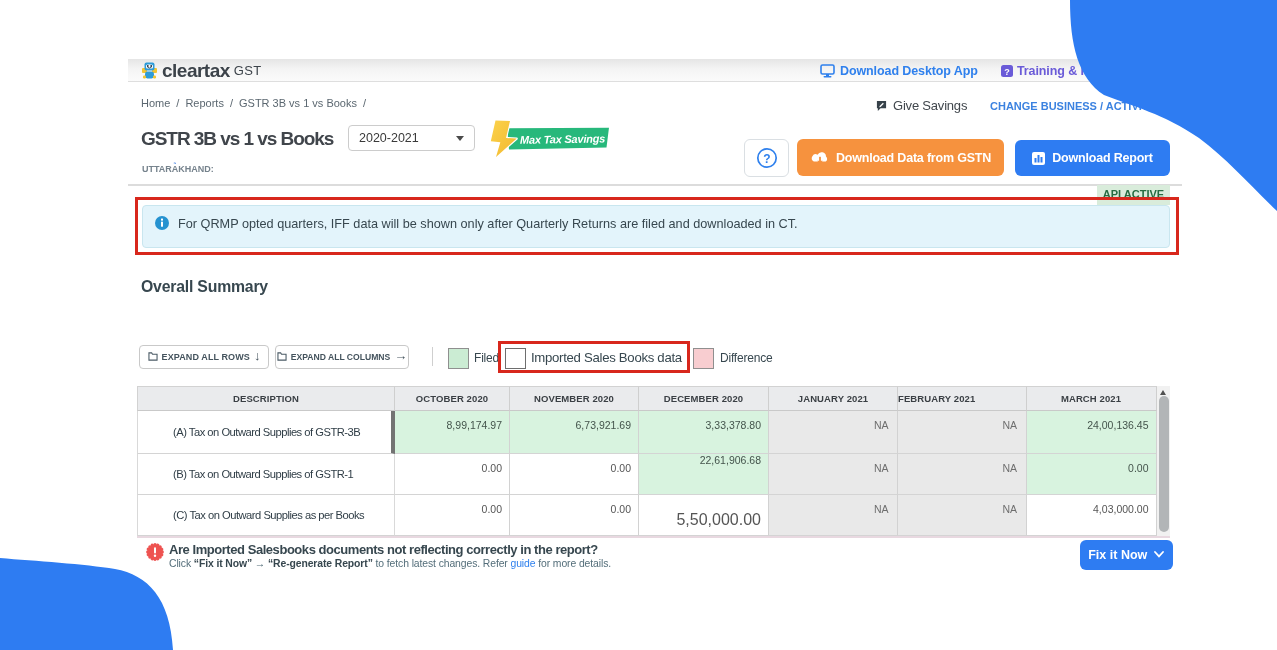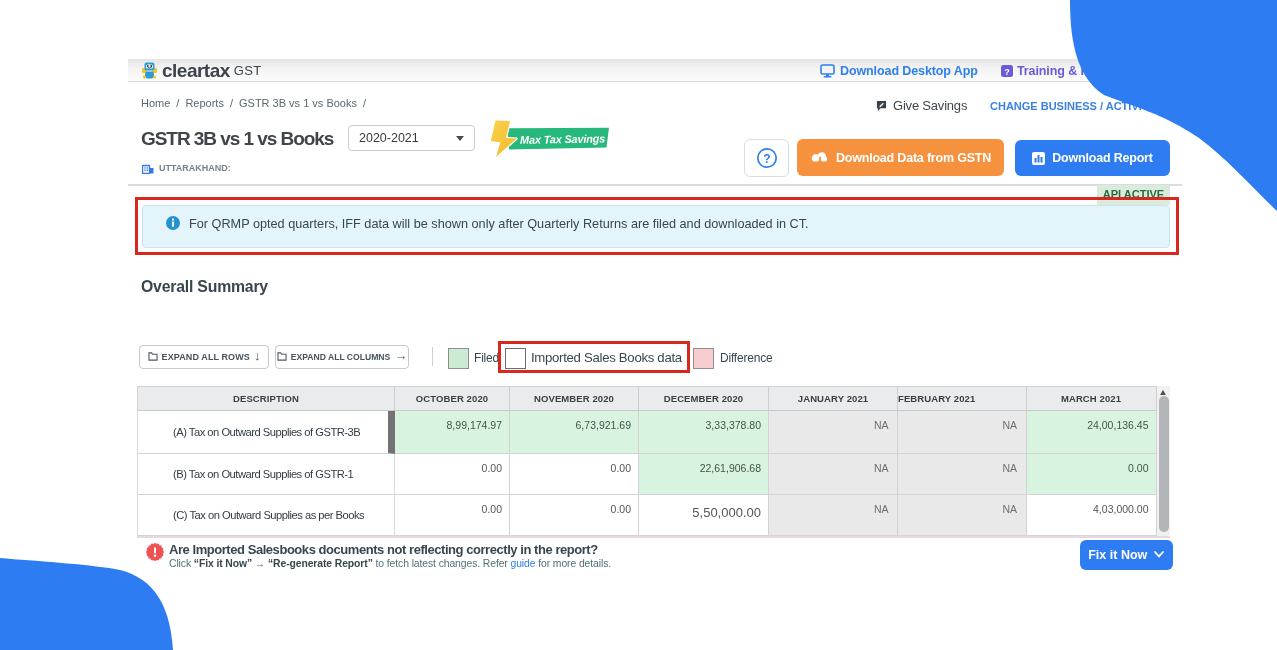--- a/index.html
+++ b/index.html
@@ -85,21 +85,21 @@
         <linearGradient id="bolt" x1="0" y1="0" x2="1" y2="1">
       <stop offset="0" stop-color="#fbd24b"></stop>
           <stop offset="1" stop-color="#f2b82f"></stop>
     </linearGradient>
       </defs>
     <polygon points="21,11.3 123,10.7 120.5,30.5 23,32.4" fill="#27b87b"></polygon>
     <text x="34" y="26.8" font-size="11" font-style="italic" font-weight="bold" fill="#fff" font-family="Liberation Sans,sans-serif" transform="rotate(-1 34 26.8)" letter-spacing="-0.2">Max Tax Savings</text>
     <polygon points="9.5,3.6 24,4 20,21 30.7,21.6 10,40 14.3,25.3 4.8,24.3" fill="url(#bolt)" stroke="#fff" stroke-width="2.2" paint-order="stroke" stroke-linejoin="round"></polygon>
   </svg>
 
-  <div class="abs flex nw" style="left:142px;top:162px;height:12px;">
+  <div class="abs flex nw" style="left:142px;top:162px;height:12px;flex-direction:column;">
     <svg width="12" height="11" viewBox="0 0 12 11" style="margin-right:5px;">
       <rect x="0.5" y="2.5" width="7" height="8" rx="0.5" fill="none" stroke="#3779e3" stroke-width="1.4"></rect>
       <rect x="8" y="5" width="3.5" height="5.5" fill="#3779e3"></rect>
       <rect x="2.3" y="4.3" width="1.4" height="1.4" fill="#3779e3"></rect>
       <rect x="4.6" y="4.3" width="1.4" height="1.4" fill="#3779e3"></rect>
       <rect x="2.3" y="6.6" width="1.4" height="1.4" fill="#3779e3"></rect>
       <rect x="4.6" y="6.6" width="1.4" height="1.4" fill="#3779e3"></rect>
     </svg>
     <span id="mut" style="font-size:9px;font-weight:bold;color:#75828c;letter-spacing:0px;">UTTARAKHAND:</span>
   </div>
@@ -130,21 +130,21 @@
     <span id="mdr" style="font-size:12.5px;font-weight:bold;color:#fff;letter-spacing:-0.2px;">Download Report</span>
   </div>
 
   <div class="abs" style="left:128px;top:184px;width:1054px;height:1.5px;background:#dcdcdc;"></div>
 
   <div class="abs flex" style="left:1097px;top:185px;width:73px;height:19.5px;background:#d9ecdb;justify-content:center;">
     <span style="font-size:11px;font-weight:bold;color:#266c42;letter-spacing:0px;position:relative;top:-1px;">API ACTIVE</span>
   </div>
 
   <div class="abs" style="left:134.5px;top:197px;width:1044px;height:57.5px;border:3.2px solid #d8271c;background:transparent;"></div>
-  <div class="abs flex nw" style="left:142px;top:204.5px;width:1027.5px;height:43px;background:#e3f4fb;border:1px solid #c9e6ef;border-radius:4px;padding-left:23px;padding-bottom:5px;">
+  <div class="abs flex nw" style="left:142px;top:204.5px;width:1027.5px;height:43px;background:#e3f4fb;border:1px solid #c9e6ef;border-radius:4px;padding-left:12px;padding-bottom:5px;">
     <svg width="14" height="14" viewBox="0 0 14 14" style="margin-right:9px;margin-bottom:2px;">
       <circle cx="7" cy="7" r="7" fill="#2592d0"></circle>
       <rect x="6" y="5.7" width="2" height="5" fill="#fff"></rect>
       <rect x="6" y="2.6" width="2" height="2" fill="#fff"></rect>
     </svg>
     <span id="mbanner" style="font-size:12.7px;color:#37474f;letter-spacing:0px;">For QRMP opted quarters, IFF data will be shown only after Quarterly Returns are filed and downloaded in CT.</span>
   </div>
 
   <div class="abs flex nw" style="left:141px;top:279px;height:16px;">
     <span id="mos" style="font-size:15.8px;font-weight:bold;color:#37474f;letter-spacing:-0.2px;">Overall Summary</span>
@@ -197,21 +197,21 @@
       </div>
       <div style="position:absolute;left:632px;top:0;width:129px;height:25px;background:#eaebed;border-top:1px solid #d2d2d2;border-right:1px solid #cfcfcf;border-bottom:1px solid #c9c9c9;display:flex;align-items:center;justify-content:center;">
         <span style="font-size:9.5px;font-weight:bold;color:#3a3f44;letter-spacing:0.1px;">JANUARY 2021</span>
       </div>
       <div style="position:absolute;left:761px;top:0;width:128.5px;height:25px;background:#eaebed;border-top:1px solid #d2d2d2;border-right:1px solid #cfcfcf;border-bottom:1px solid #c9c9c9;display:flex;align-items:center;">
         <span style="font-size:9.5px;font-weight:bold;color:#3a3f44;letter-spacing:0.1px;">FEBRUARY 2021</span>
       </div>
       <div style="position:absolute;left:889.5px;top:0;width:130.0px;height:25px;background:#eaebed;border-top:1px solid #d2d2d2;border-right:1px solid #cfcfcf;border-bottom:1px solid #c9c9c9;display:flex;align-items:center;justify-content:center;">
         <span style="font-size:9.5px;font-weight:bold;color:#3a3f44;letter-spacing:0.1px;">MARCH 2021</span>
       </div>
-      <div style="position:absolute;left:0;top:25px;width:258px;height:42.5px;background:#fff;border-left:1px solid #d9d9d9;border-right:7px solid #737373;border-bottom:1px solid #d4d4d4;display:flex;align-items:center;">
+      <div style="position:absolute;left:0;top:25px;width:258px;height:42.5px;background:#fff;border-left:1px solid #d9d9d9;border-right:4px solid #737373;border-bottom:1px solid #d4d4d4;display:flex;align-items:center;">
         <span style="font-size:11.2px;color:#2f3d46;padding-left:35px;letter-spacing:-0.5px;">(A) Tax on Outward Supplies of GSTR-3B</span>
       </div>
       <div style="position:absolute;left:258px;top:25px;width:115px;height:42.5px;background:#d8f3df;border-right:1px solid #d2d2d2;border-bottom:1px solid #d4d4d4;">
         <div style="position:absolute;top:8px;right:7px;font-size:10.5px;color:#44544c;">8,99,174.97</div>
       </div>
       <div style="position:absolute;left:373px;top:25px;width:129px;height:42.5px;background:#d8f3df;border-right:1px solid #d2d2d2;border-bottom:1px solid #d4d4d4;">
         <div style="position:absolute;top:8px;right:7px;font-size:10.5px;color:#44544c;">6,73,921.69</div>
       </div>
       <div style="position:absolute;left:502px;top:25px;width:130px;height:42.5px;background:#d8f3df;border-right:1px solid #d2d2d2;border-bottom:1px solid #d4d4d4;">
         <div style="position:absolute;top:8px;right:7px;font-size:10.5px;color:#44544c;">3,33,378.80</div>
@@ -228,42 +228,42 @@
       <div style="position:absolute;left:0;top:67.5px;width:258px;height:41.5px;background:#fff;border-left:1px solid #d9d9d9;border-right:1px solid #d9d9d9;border-bottom:1px solid #d4d4d4;display:flex;align-items:center;">
         <span style="font-size:11.2px;color:#2f3d46;padding-left:35px;letter-spacing:-0.5px;">(B) Tax on Outward Supplies of GSTR-1</span>
       </div>
       <div style="position:absolute;left:258px;top:67.5px;width:115px;height:41.5px;background:#fff;border-right:1px solid #d2d2d2;border-bottom:1px solid #d4d4d4;">
         <div style="position:absolute;top:8px;right:7px;font-size:10.5px;color:#555;">0.00</div>
       </div>
       <div style="position:absolute;left:373px;top:67.5px;width:129px;height:41.5px;background:#fff;border-right:1px solid #d2d2d2;border-bottom:1px solid #d4d4d4;">
         <div style="position:absolute;top:8px;right:7px;font-size:10.5px;color:#555;">0.00</div>
       </div>
       <div style="position:absolute;left:502px;top:67.5px;width:130px;height:41.5px;background:#d8f3df;border-right:1px solid #d2d2d2;border-bottom:1px solid #d4d4d4;">
-        <div style="position:absolute;top:8px;right:7px;font-size:10.5px;color:#44544c;">22,61,906.68</div>
+        <div style="position:absolute;top:0;right:7px;font-size:10.5px;color:#44544c;">22,61,906.68</div>
       </div>
       <div style="position:absolute;left:632px;top:67.5px;width:129px;height:41.5px;background:#e9e9e9;border-right:1px solid #d2d2d2;border-bottom:1px solid #d4d4d4;">
         <div style="position:absolute;top:8px;right:8.5px;font-size:10.5px;color:#6e6e6e;">NA</div>
       </div>
       <div style="position:absolute;left:761px;top:67.5px;width:128.5px;height:41.5px;background:#e9e9e9;border-right:1px solid #d2d2d2;border-bottom:1px solid #d4d4d4;">
         <div style="position:absolute;top:8px;right:8.5px;font-size:10.5px;color:#6e6e6e;">NA</div>
       </div>
       <div style="position:absolute;left:889.5px;top:67.5px;width:130.0px;height:41.5px;background:#d8f3df;border-right:1px solid #d2d2d2;border-bottom:1px solid #d4d4d4;">
         <div style="position:absolute;top:8px;right:7px;font-size:10.5px;color:#44544c;">0.00</div>
       </div>
       <div style="position:absolute;left:0;top:109px;width:258px;height:40.5px;background:#fff;border-left:1px solid #d9d9d9;border-right:1px solid #d9d9d9;border-bottom:1px solid #d4d4d4;display:flex;align-items:center;">
         <span style="font-size:11.2px;color:#2f3d46;padding-left:35px;letter-spacing:-0.5px;">(C) Tax on Outward Supplies as per Books</span>
       </div>
       <div style="position:absolute;left:258px;top:109px;width:115px;height:40.5px;background:#fff;border-right:1px solid #d2d2d2;border-bottom:1px solid #d4d4d4;">
         <div style="position:absolute;top:8px;right:7px;font-size:10.5px;color:#555;">0.00</div>
       </div>
       <div style="position:absolute;left:373px;top:109px;width:129px;height:40.5px;background:#fff;border-right:1px solid #d2d2d2;border-bottom:1px solid #d4d4d4;">
         <div style="position:absolute;top:8px;right:7px;font-size:10.5px;color:#555;">0.00</div>
       </div>
       <div style="position:absolute;left:502px;top:109px;width:130px;height:40.5px;background:#fff;border-right:1px solid #d2d2d2;border-bottom:1px solid #d4d4d4;">
-        <div style="position:absolute;top:10px;right:7px;font-size:13px;color:#555;text-align:center;">5,50,000.00</div>
+        <div style="position:absolute;top:16px;right:7px;font-size:16px;color:#555;text-align:center;">5,50,000.00</div>
       </div>
       <div style="position:absolute;left:632px;top:109px;width:129px;height:40.5px;background:#e9e9e9;border-right:1px solid #d2d2d2;border-bottom:1px solid #d4d4d4;">
         <div style="position:absolute;top:8px;right:8.5px;font-size:10.5px;color:#6e6e6e;">NA</div>
       </div>
       <div style="position:absolute;left:761px;top:109px;width:128.5px;height:40.5px;background:#e9e9e9;border-right:1px solid #d2d2d2;border-bottom:1px solid #d4d4d4;">
         <div style="position:absolute;top:8px;right:8.5px;font-size:10.5px;color:#6e6e6e;">NA</div>
       </div>
       <div style="position:absolute;left:889.5px;top:109px;width:130.0px;height:40.5px;background:#fff;border-right:1px solid #d2d2d2;border-bottom:1px solid #d4d4d4;">
         <div style="position:absolute;top:8px;right:7px;font-size:10.5px;color:#555;">4,03,000.00</div>
       </div>

